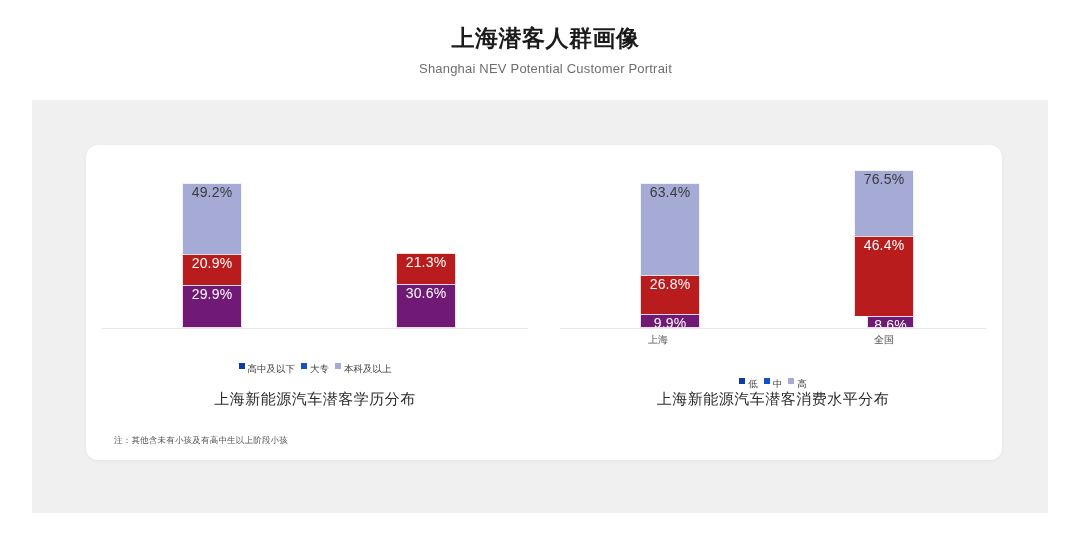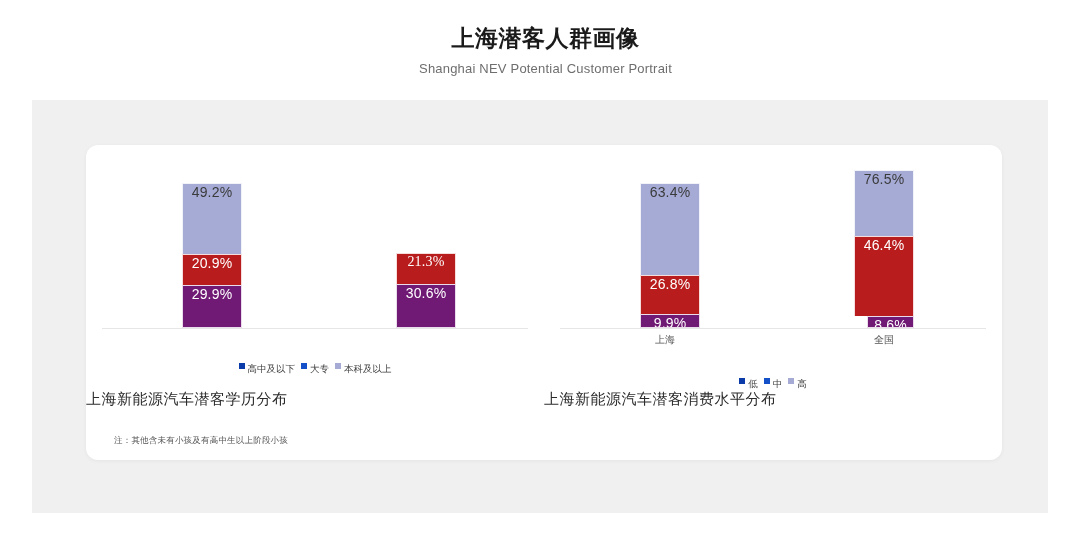--- a/index.html
+++ b/index.html
@@ -123,21 +123,21 @@
     width: 458px;
     height: 16px;
   }
   .axis-label {
     position: absolute;
     width: 60px;
     text-align: center;
     font-size: 10px;
     color: #555555;
   }
-  .axis-label.slot-a { left: 91px; }
+  .axis-label.slot-a { left: 84px; }
   .axis-label.slot-b { left: 310px; }
 
   .legend {
     position: absolute;
     left: 0;
     width: 458px;
     text-align: center;
     font-size: 9.5px;
     color: #3d3d3d;
     white-space: nowrap;
@@ -158,20 +158,21 @@
   }
   .sw-high { background: #a6abd6; }
   .sw-mid  { background: #1450c8; }
   .sw-low  { background: #0b3ba8; }
 
   .chart-caption {
     position: absolute;
     left: 0;
     top: 245px;
     width: 458px;
+    text-align: center;
     font-size: 15px;
     color: #2b2b2b;
     letter-spacing: 0.5px;
   }
 
   
   .footnote {
     position: absolute;
     left: 28px;
     top: 290px;
@@ -199,21 +200,21 @@
               <span>49.2%</span>
             </div>
             <div class="seg c-mid" style="height: 30.305px;">
               <span>20.9%</span>
             </div>
             <div class="seg c-low" style="height: 43.355px;">
               <span>29.9%</span>
             </div>
           </div>
           <div class="bar-stack slot-b">
-            <div class="seg c-mid" style="height: 30.885px; font-family: Liberation Serif, serif;">
+            <div class="seg c-mid" style="height: 30.885px;">
               <span>21.3%</span>
             </div>
             <div class="seg c-low" style="height: 44.37px;">
               <span>30.6%</span>
             </div>
           </div>
         </div>
         <div class="axis-line"></div>
         <div class="axis-labels"></div>
         <div class="legend pos-high"><span class="legend-item">

